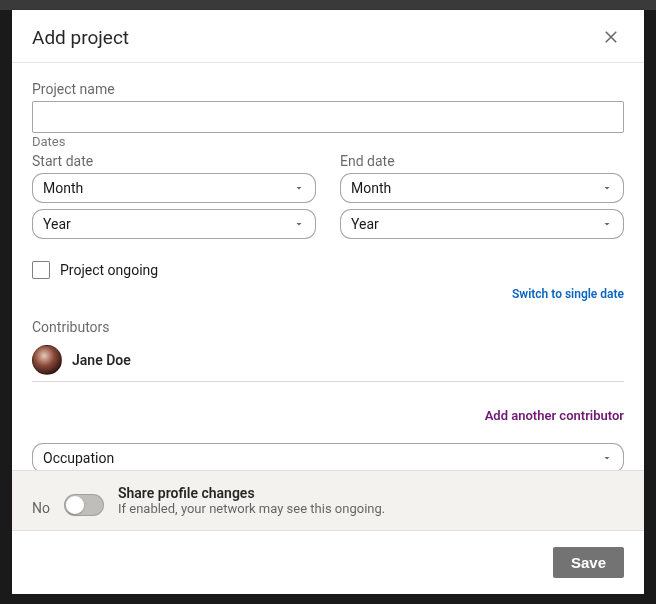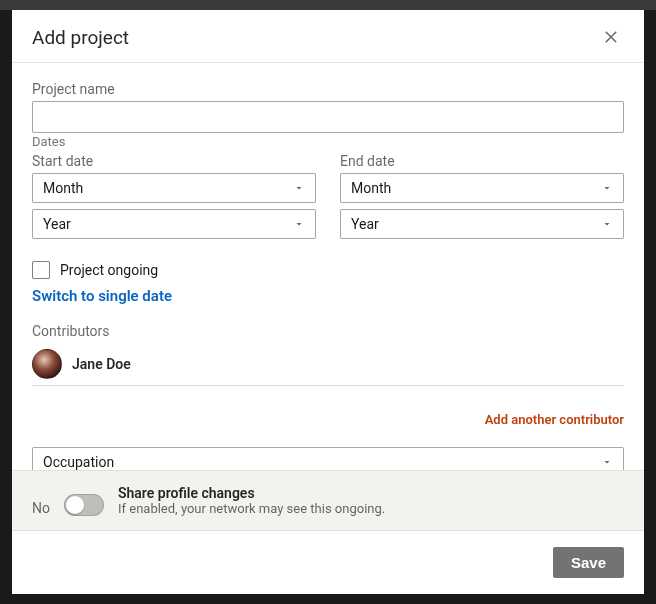--- a/index.html
+++ b/index.html
@@ -71,21 +71,21 @@
   }
   .group { margin-bottom: 1px; }
   .dates-row {
     display: flex;
     gap: 24px;
     margin-bottom: 8px;
   }
   .date-col { flex: 1; }
   .select-wrap {
     border: 1px solid rgba(0,0,0,0.35);
-    border-radius: 2px;
+    border-radius: 11px;
     height: 30px;
     display: flex;
     align-items: center;
     justify-content: space-between;
     padding: 0 10px;
     background: #fff;
     cursor: pointer;
     margin-bottom: 6px;
   }
   .select-wrap .caret svg { width: 12px; height: 12px; display:block; color: rgba(0,0,0,0.6); }
@@ -97,23 +97,24 @@
     margin: 16px 0 8px 0;
   }
   .checkbox-row input[type=checkbox] {
     width: 18px; height: 18px;
     border: 1px solid rgba(0,0,0,0.5);
     appearance: none;
     border-radius: 2px;
     background: #fff;
   }
   .switch-link {
+    text-align: right;
     color: #0a66c2;
     font-weight: 600;
-    font-size: 15px;
+    font-size: 12px;
     margin-bottom: 18px;
     cursor: pointer;
   }
   .contributor-row {
     display: flex;
     align-items: center;
     gap: 10px;
     padding: 6px 0;
     border-bottom: 1px solid rgba(0,0,0,0.15);
     margin-bottom: 26px;
@@ -121,21 +122,21 @@
   .avatar {
     width: 30px; height: 30px;
     border-radius: 50%;
     background: radial-gradient(circle at 40% 35%, #e8c9b8 0%, #8b4a3a 40%, #2a1410 80%);
     border: 1px solid rgba(0,0,0,0.1);
     flex-shrink: 0;
   }
   .contrib-name { font-weight: 600; color: rgba(0,0,0,0.85); }
   .add-link {
     text-align: right;
-    color: #c2410c;
+    color: #701a75;
     font-weight: 600;
     font-size: 13px;
     margin-bottom: 20px;
     cursor: pointer;
   }
   .share-bar {
     background: #f3f2ef;
     border-top: 1px solid rgba(0,0,0,0.08);
     border-bottom: 1px solid rgba(0,0,0,0.08);
     padding: 14px 20px;

